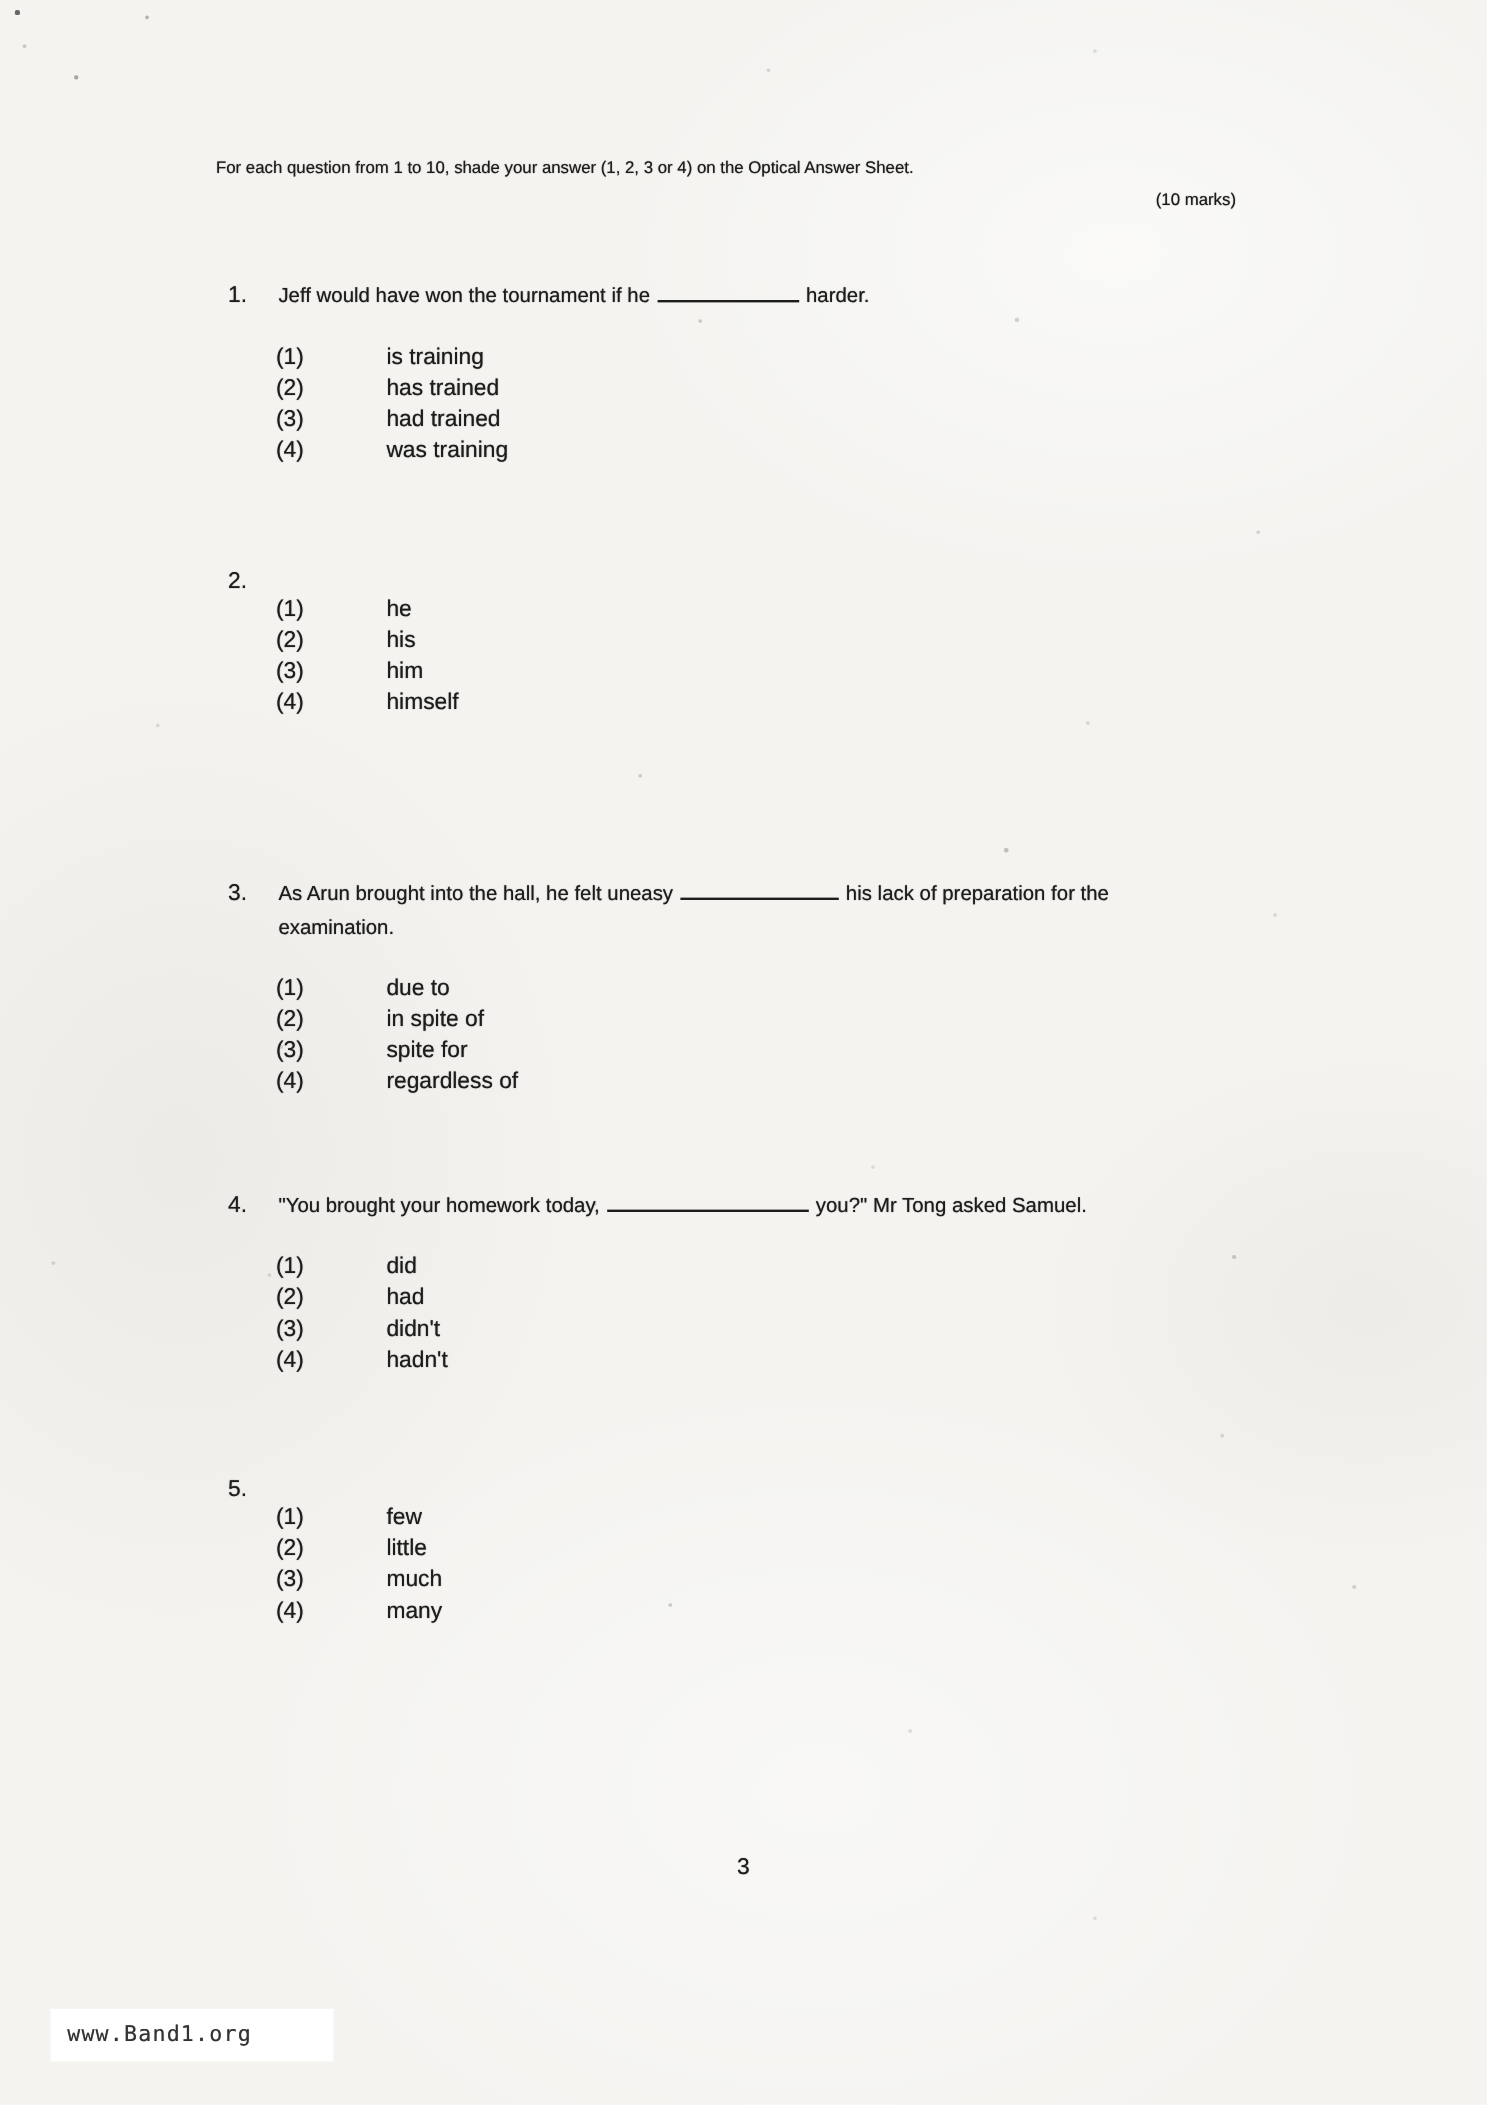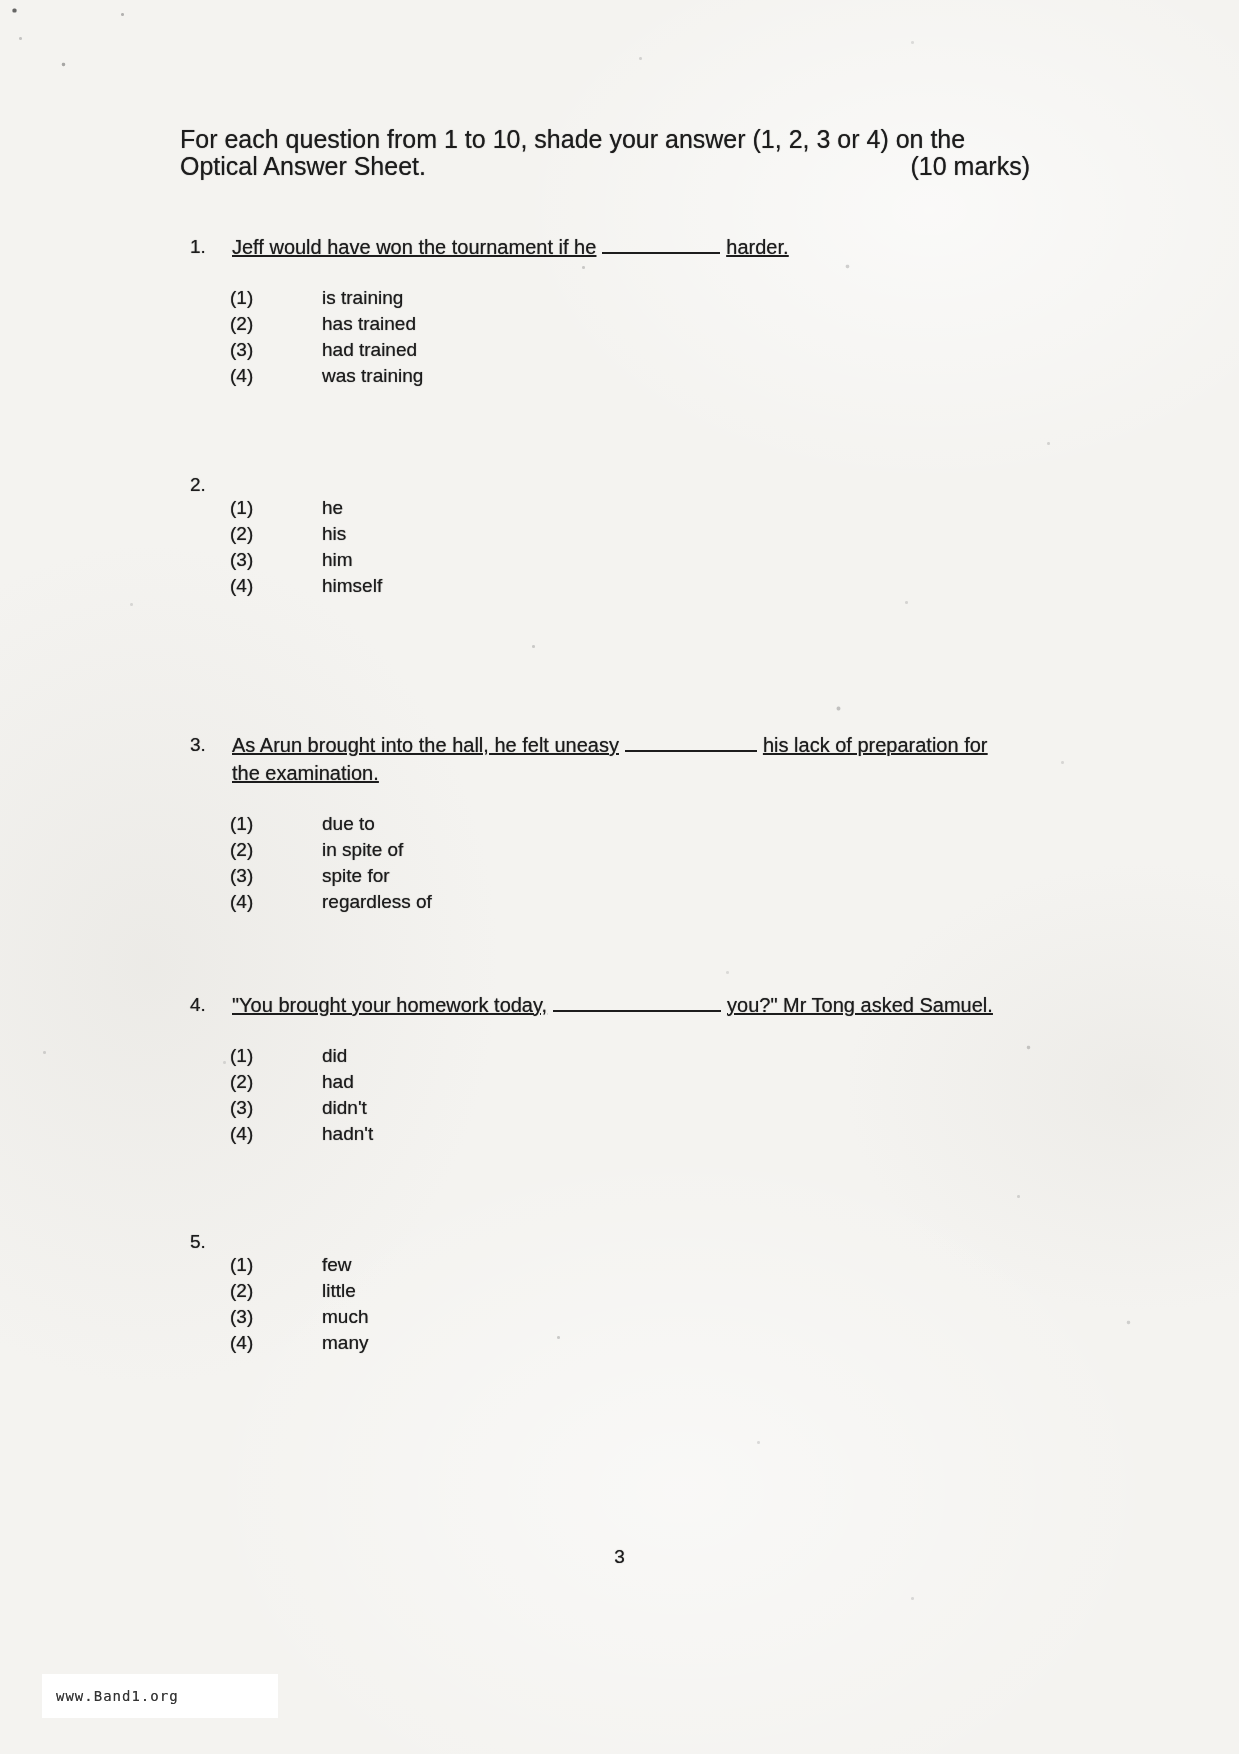--- a/index.html
+++ b/index.html
@@ -46,31 +46,31 @@
       224px 1062px 0 1px rgba(150,150,150,.3),
       1018px 1196px 0 1px rgba(140,140,140,.32),
       558px 1337px 0 1px rgba(130,130,130,.38),
       243px 1288px 0 1px rgba(150,150,150,.3),
       1128px 1322px 0 1.2px rgba(130,130,130,.32),
       758px 1442px 0 1px rgba(150,150,150,.3),
       912px 1598px 0 1px rgba(140,140,140,.28);
   }
   .header{
     position:absolute;left:180px;top:126px;width:850px;
-    font-size:25px;line-height:27px;
+    font-size:14px;line-height:27px;
   }
   .marks{ position:absolute;right:0;top:27px; }
   .question{ position:absolute;left:190px;width:840px; }
   .qnum{
     position:absolute;left:0;top:0;
     font-size:19px;line-height:28px;
   }
   .qtext{
     margin:0 0 0 42px;
-    font-size:20px;line-height:28px;text-decoration:underline;
+    font-size:17px;line-height:28px;
   }
   .q2 .qtext{ text-align:justify; width:796px; }
   .q1 .qtext{ width:780px; }
   .q3 .qtext{ width:780px; }
   .q4 .qtext{ width:790px; }
   .q5 .qtext{ width:775px; }
   .blank{
     display:inline-block;height:3px;
     border-bottom:2px solid #1d1d1d;
     margin:0 6px;
@@ -87,21 +87,21 @@
   .pagenum{
     position:absolute;left:0;right:0;top:1543px;
     text-align:center;font-size:19px;line-height:28px;
   }
   .watermark-box{
     position:absolute;left:42px;top:1674px;width:236px;height:44px;
     background:#ffffff;
   }
   .watermark-text{
     font-family:"DejaVu Sans Mono","Liberation Mono",monospace;
-    font-size:14px;line-height:44px;color:#333;
+    font-size:18px;line-height:44px;color:#333;
     padding-left:14px;letter-spacing:1px;
     text-shadow:0 0 0.6px rgba(40,40,40,.6);
   }
 </style>
 </head>
 <body>
 
 <div class="page">
   <div class="noise"></div>
 

